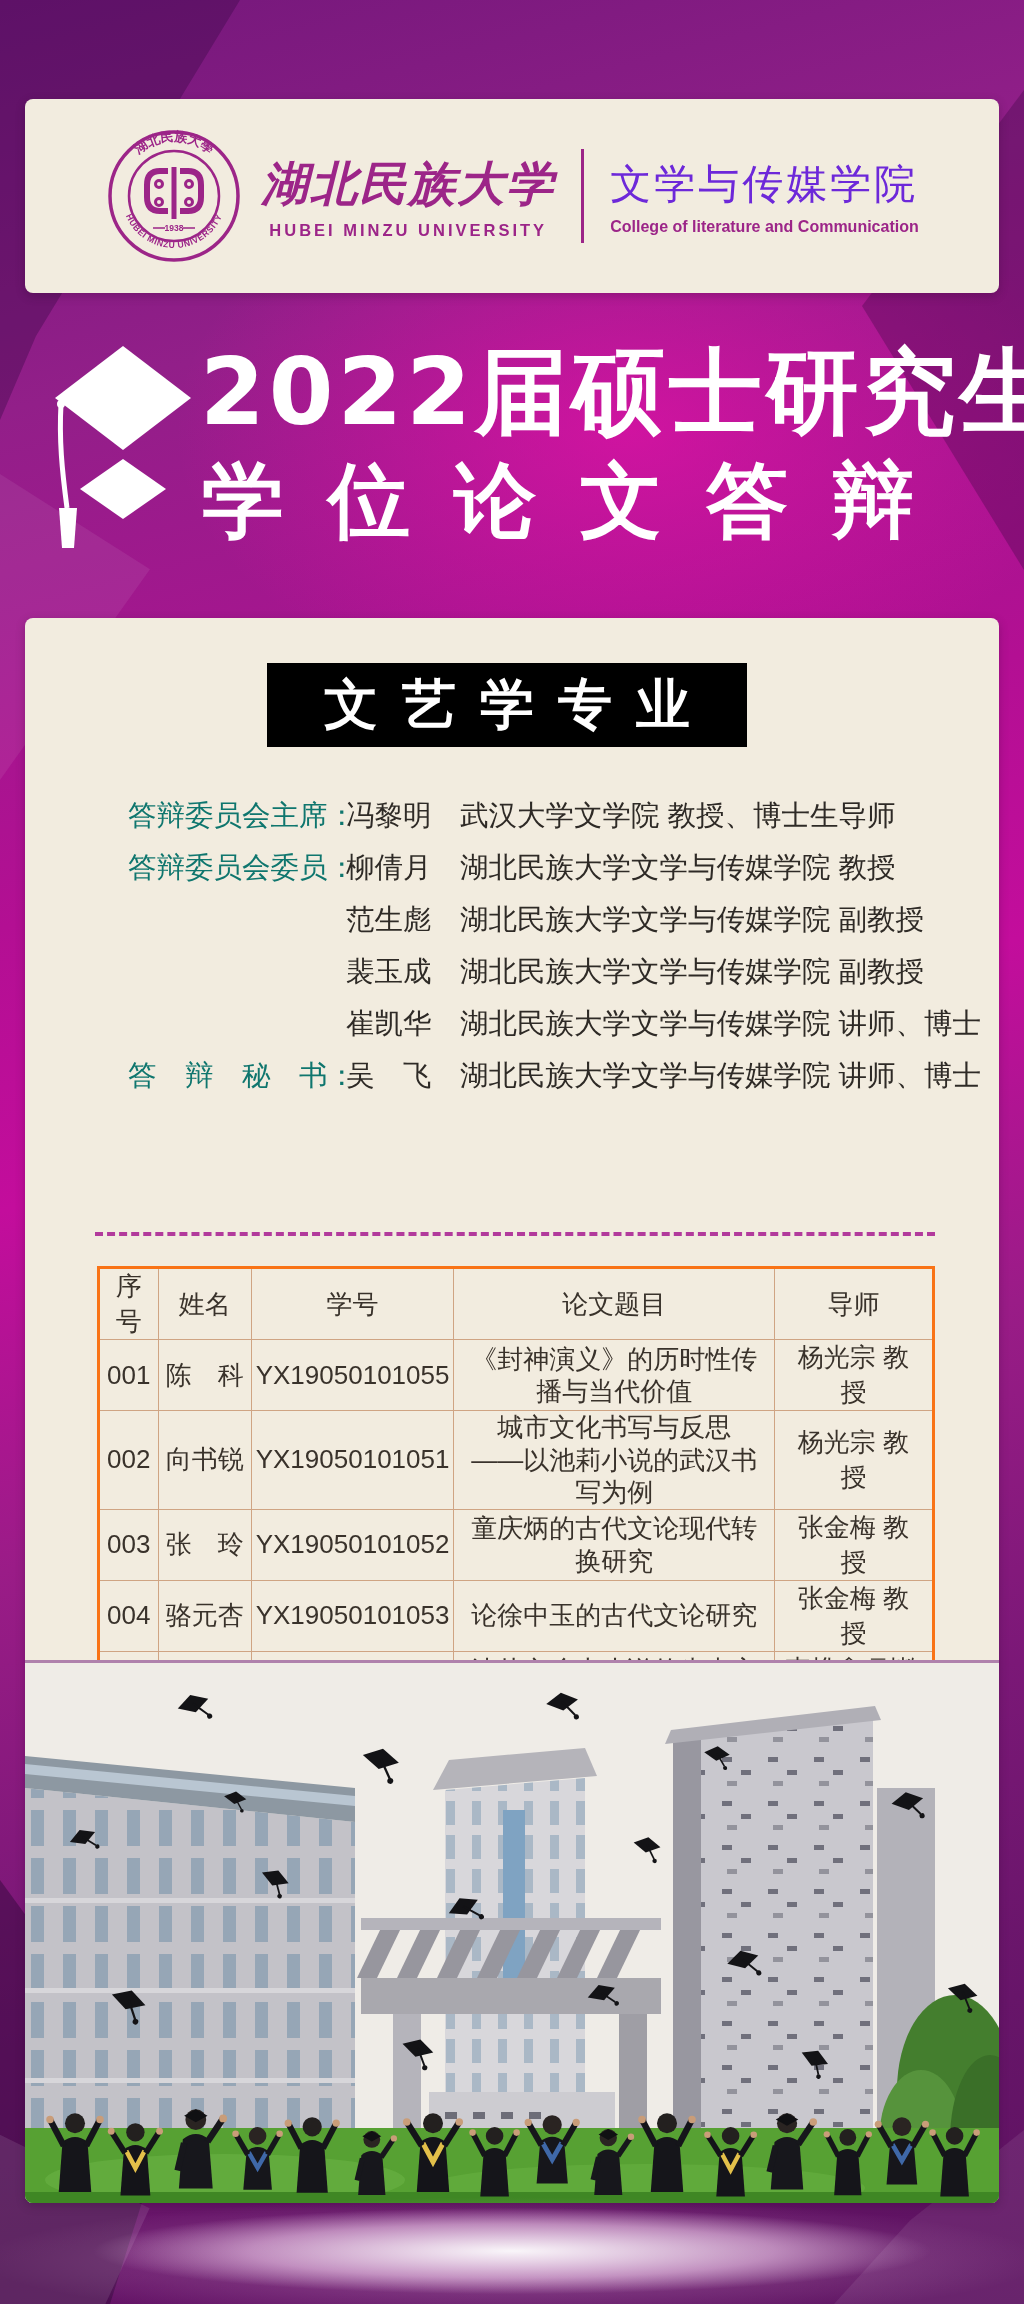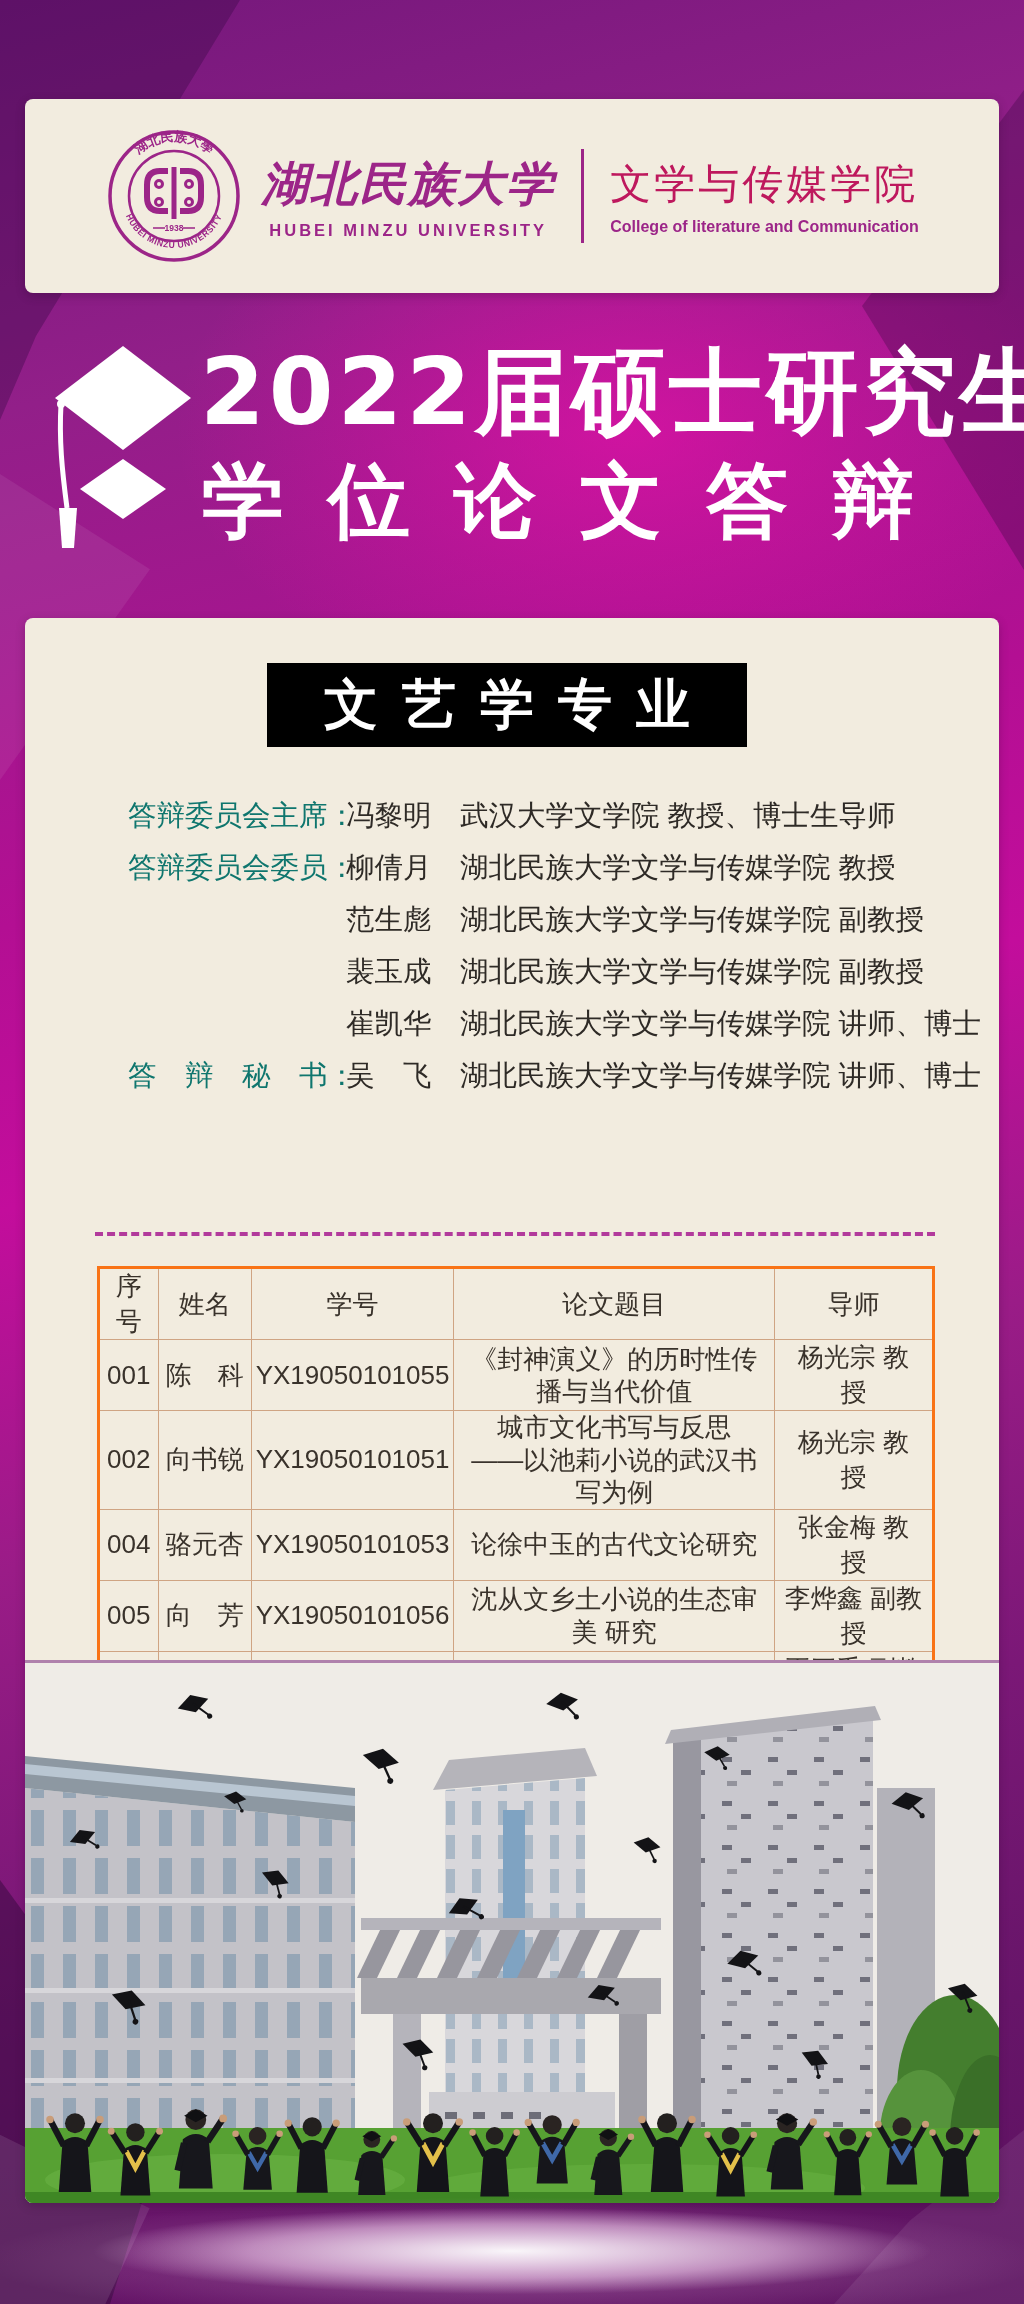--- a/index.html
+++ b/index.html
@@ -16,21 +16,21 @@
   .f5{left:0;top:2120px;width:170px;height:184px;background:rgba(255,255,255,.10);clip-path:polygon(0 8%,88% 48%,62% 100%,0 100%);}
   .f6{right:0;top:2130px;width:190px;height:174px;background:rgba(255,255,255,.08);clip-path:polygon(100% 0,100% 100%,0 100%,40% 52%);}
 
   .header-card{position:absolute;left:25px;top:99px;width:974px;height:194px;background:#f2ecdf;border-radius:8px;
                display:flex;align-items:center;justify-content:center;box-shadow:0 3px 10px rgba(40,0,40,.25);}
   .logo-seal{width:138px;height:138px;flex:0 0 auto;}
   .uni-block{margin-left:18px;text-align:center;}
   .uni-cn{font-family:"DejaVu Serif",serif;font-style:italic;font-weight:bold;font-size:47px;color:#9c2588;letter-spacing:2px;white-space:nowrap;}
   .uni-en{font-weight:bold;font-size:16.5px;color:#9c2588;letter-spacing:3px;margin-top:5px;}
   .vdiv{width:3px;height:94px;background:#9c2588;margin:0 26px;flex:0 0 auto;}
-  .col-cn{font-weight:500;font-size:41px;color:#be185d;letter-spacing:3px;white-space:nowrap;}
+  .col-cn{font-weight:500;font-size:41px;color:#6d28d9;letter-spacing:3px;white-space:nowrap;}
   .col-en{font-weight:600;font-size:16px;color:#9c2588;margin-top:6px;}
 
   .cap-icon{position:absolute;left:52px;top:342px;}
   .title-line1{position:absolute;left:200px;top:346px;font-weight:bold;font-size:93px;line-height:1;color:#fff;letter-spacing:4px;font-family:"DejaVu Sans",sans-serif;white-space:nowrap;}
   .title-line2{position:absolute;left:202px;top:460px;font-weight:bold;font-size:82px;line-height:1;color:#fff;letter-spacing:44px;font-family:"DejaVu Sans",sans-serif;white-space:nowrap;}
 
   .main-card{position:absolute;left:25px;top:618px;width:974px;height:1585px;background:#f2ecdf;border-radius:8px;overflow:hidden;box-shadow:0 3px 10px rgba(40,0,40,.25);}
   .major-banner{position:absolute;left:242px;top:45px;width:480px;height:84px;background:#000000;color:#fff;
                 font-family:"Liberation Serif",serif;font-weight:bold;font-size:54px;line-height:84px;text-align:center;
                 letter-spacing:24px;text-indent:24px;}
@@ -185,20 +185,27 @@
         </tr>
         <tr class="tall">
           <td>002</td>
           <td>向书锐</td>
           <td>YX19050101051</td>
           <td class="thesis-cell">城市文化书写与反思
 ——以池莉小说的武汉书写为例</td>
           <td>杨光宗 教　授</td>
         </tr>
         <tr>
+          <td>003</td>
+          <td>张　玲</td>
+          <td>YX19050101052</td>
+          <td class="thesis-cell">童庆炳的古代文论现代转换研究</td>
+          <td>张金梅 教　授</td>
+        </tr>
+        <tr>
           <td>004</td>
           <td>骆元杏</td>
           <td>YX19050101053</td>
           <td class="thesis-cell">论徐中玉的古代文论研究</td>
           <td>张金梅 教　授</td>
         </tr>
         <tr>
           <td>005</td>
           <td>向　芳</td>
           <td>YX19050101056</td>

